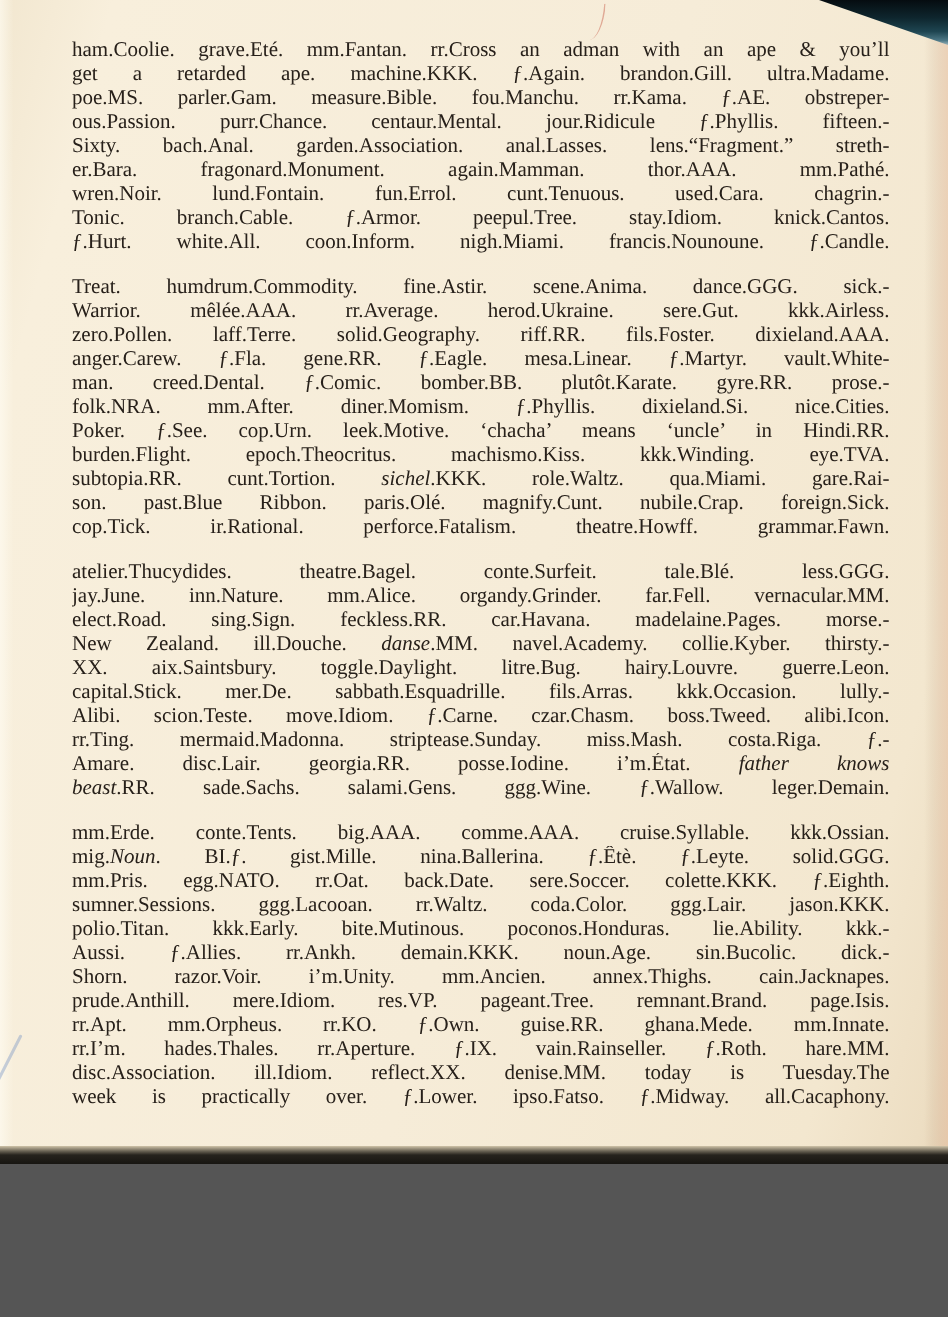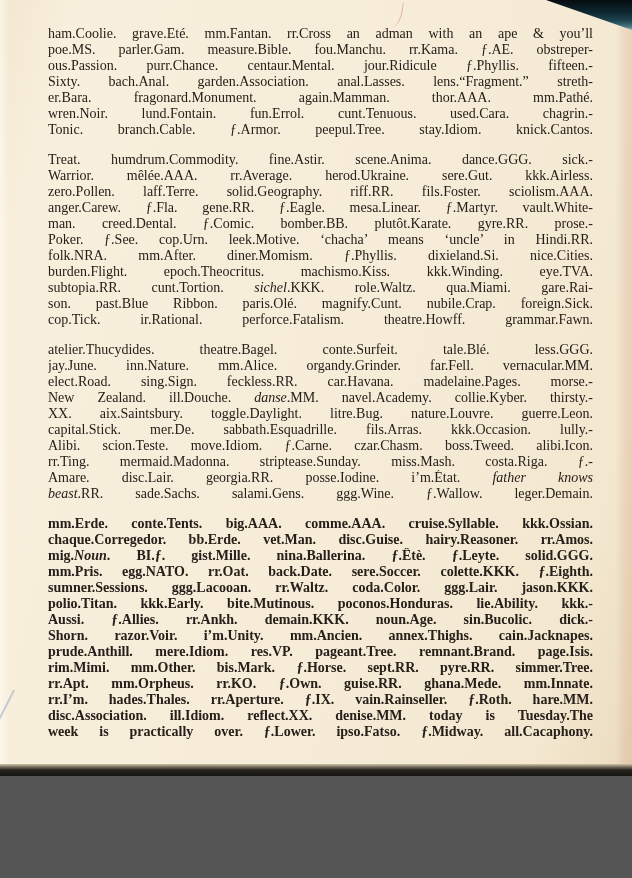--- a/index.html
+++ b/index.html
@@ -54,21 +54,21 @@
     background:rgba(115,145,195,0.40);
     transform:rotate(27deg);
     border-radius:2px;
   }
   .text-block{
     position:absolute;left:48px;top:26px;width:545px;
     color:var(--ink,#27201a);
     font-size:14px;
   }
   .para{margin:0 0 14px 0;}
-  .para:last-child{margin-bottom:12px;font-weight:bold;}
+  .para:last-child{margin-bottom:12px;}
   .line{
     line-height:16px;height:16px;overflow:hidden;
     text-align:justify;text-align-last:justify;
     word-spacing:1.5px;
   }
   .line i{font-style:italic;}
   .page-number{
     position:absolute;top:837px;right:40px;
     color:#1e1a14;font-size:10px;font-weight:bold;letter-spacing:0.5px;
   }
@@ -79,63 +79,63 @@
 <div class="stage">
   <div class="left-light"></div>
   <div class="right-edge"></div>
   <div class="corner-curl"></div>
   <div class="crease"></div>
   <div class="scratch"></div>
 
   <div class="text-block" id="text-block">
       <div class="para">
         <div class="line"><span>ham.Coolie. grave.Eté. mm.Fantan. rr.Cross an adman with an ape &amp; you’ll</span></div>
+        <div class="line"><span>get a retarded ape. machine.KKK. ƒ.Again. brandon.Gill. ultra.Madame.</span></div>
         <div class="line"><span>poe.MS. parler.Gam. measure.Bible. fou.Manchu. rr.Kama. ƒ.AE. obstreper-</span></div>
         <div class="line"><span>ous.Passion. purr.Chance. centaur.Mental. jour.Ridicule ƒ.Phyllis. fifteen.-</span></div>
         <div class="line"><span>Sixty. bach.Anal. garden.Association. anal.Lasses. lens.“Fragment.” streth-</span></div>
         <div class="line"><span>er.Bara. fragonard.Monument. again.Mamman. thor.AAA. mm.Pathé.</span></div>
         <div class="line"><span>wren.Noir. lund.Fontain. fun.Errol. cunt.Tenuous. used.Cara. chagrin.-</span></div>
         <div class="line"><span>Tonic. branch.Cable. ƒ.Armor. peepul.Tree. stay.Idiom. knick.Cantos.</span></div>
+        <div class="line"><span>ƒ.Hurt. white.All. coon.Inform. nigh.Miami. francis.Nounoune. ƒ.Candle.</span></div>
       </div>
       <div class="para">
         <div class="line"><span>Treat. humdrum.Commodity. fine.Astir. scene.Anima. dance.GGG. sick.-</span></div>
         <div class="line"><span>Warrior. mêlée.AAA. rr.Average. herod.Ukraine. sere.Gut. kkk.Airless.</span></div>
-        <div class="line"><span>zero.Pollen. laff.Terre. solid.Geography. riff.RR. fils.Foster. sciolism.AAA.</span></div>
+        <div class="line"><span>zero.Pollen. laff.Terre. solid.Geography. riff.RR. fils.Foster. dixieland.AAA.</span></div>
         <div class="line"><span>anger.Carew. ƒ.Fla. gene.RR. ƒ.Eagle. mesa.Linear. ƒ.Martyr. vault.White-</span></div>
         <div class="line"><span>man. creed.Dental. ƒ.Comic. bomber.BB. plutôt.Karate. gyre.RR. prose.-</span></div>
+        <div class="line"><span>folk.NRA. mm.After. diner.Momism. ƒ.Phyllis. dixieland.Si. nice.Cities.</span></div>
         <div class="line"><span>Poker. ƒ.See. cop.Urn. leek.Motive. ‘chacha’ means ‘uncle’ in Hindi.RR.</span></div>
-        <div class="line"><span>folk.NRA. mm.After. diner.Momism. ƒ.Phyllis. dixieland.Si. nice.Cities.</span></div>
         <div class="line"><span>burden.Flight. epoch.Theocritus. machismo.Kiss. kkk.Winding. eye.TVA.</span></div>
         <div class="line"><span>subtopia.RR. cunt.Tortion. </span><i>sichel</i><span>.KKK. role.Waltz. qua.Miami. gare.Rai-</span></div>
         <div class="line"><span>son. past.Blue Ribbon. paris.Olé. magnify.Cunt. nubile.Crap. foreign.Sick.</span></div>
         <div class="line"><span>cop.Tick. ir.Rational. perforce.Fatalism. theatre.Howff. grammar.Fawn.</span></div>
       </div>
       <div class="para">
         <div class="line"><span>atelier.Thucydides. theatre.Bagel. conte.Surfeit. tale.Blé. less.GGG.</span></div>
         <div class="line"><span>jay.June. inn.Nature. mm.Alice. organdy.Grinder. far.Fell. vernacular.MM.</span></div>
         <div class="line"><span>elect.Road. sing.Sign. feckless.RR. car.Havana. madelaine.Pages. morse.-</span></div>
         <div class="line"><span>New Zealand. ill.Douche. </span><i>danse</i><span>.MM. navel.Academy. collie.Kyber. thirsty.-</span></div>
-        <div class="line"><span>XX. aix.Saintsbury. toggle.Daylight. litre.Bug. nature.Louvre. guerre.Leon.</span></div>
+        <div class="line"><span>XX. aix.Saintsbury. toggle.Daylight. litre.Bug. hairy.Louvre. guerre.Leon.</span></div>
         <div class="line"><span>capital.Stick. mer.De. sabbath.Esquadrille. fils.Arras. kkk.Occasion. lully.-</span></div>
         <div class="line"><span>Alibi. scion.Teste. move.Idiom. ƒ.Carne. czar.Chasm. boss.Tweed. alibi.Icon.</span></div>
         <div class="line"><span>rr.Ting. mermaid.Madonna. striptease.Sunday. miss.Mash. costa.Riga. ƒ.-</span></div>
         <div class="line"><span>Amare. disc.Lair. georgia.RR. posse.Iodine. i’m.État. </span><i>father knows</i></div>
         <div class="line"><i>beast</i><span>.RR. sade.Sachs. salami.Gens. ggg.Wine. ƒ.Wallow. leger.Demain.</span></div>
       </div>
       <div class="para">
         <div class="line"><span>mm.Erde. conte.Tents. big.AAA. comme.AAA. cruise.Syllable. kkk.Ossian.</span></div>
-        <div class="line"><span>chaque.Corregedor. bb.Erde. vet.Man. disc.Guise. hairy.Reasoner. rr.Amos.</span></div>
         <div class="line"><span>mig.</span><i>Noun</i><span>. BI.ƒ. gist.Mille. nina.Ballerina. ƒ.Êtè. ƒ.Leyte. solid.GGG.</span></div>
         <div class="line"><span>mm.Pris. egg.NATO. rr.Oat. back.Date. sere.Soccer. colette.KKK. ƒ.Eighth.</span></div>
         <div class="line"><span>sumner.Sessions. ggg.Lacooan. rr.Waltz. coda.Color. ggg.Lair. jason.KKK.</span></div>
         <div class="line"><span>polio.Titan. kkk.Early. bite.Mutinous. poconos.Honduras. lie.Ability. kkk.-</span></div>
         <div class="line"><span>Aussi. ƒ.Allies. rr.Ankh. demain.KKK. noun.Age. sin.Bucolic. dick.-</span></div>
         <div class="line"><span>Shorn. razor.Voir. i’m.Unity. mm.Ancien. annex.Thighs. cain.Jacknapes.</span></div>
         <div class="line"><span>prude.Anthill. mere.Idiom. res.VP. pageant.Tree. remnant.Brand. page.Isis.</span></div>
-        <div class="line"><span>rim.Mimi. mm.Other. bis.Mark. ƒ.Horse. sept.RR. pyre.RR. simmer.Tree.</span></div>
         <div class="line"><span>rr.Apt. mm.Orpheus. rr.KO. ƒ.Own. guise.RR. ghana.Mede. mm.Innate.</span></div>
         <div class="line"><span>rr.I’m. hades.Thales. rr.Aperture. ƒ.IX. vain.Rainseller. ƒ.Roth. hare.MM.</span></div>
         <div class="line"><span>disc.Association. ill.Idiom. reflect.XX. denise.MM. today is Tuesday.The</span></div>
         <div class="line"><span>week is practically over. ƒ.Lower. ipso.Fatso. ƒ.Midway. all.Cacaphony.</span></div>
       </div>
     </div>
 
   <div class="page-number">62</div>
 
   <div class="left-black"></div>

